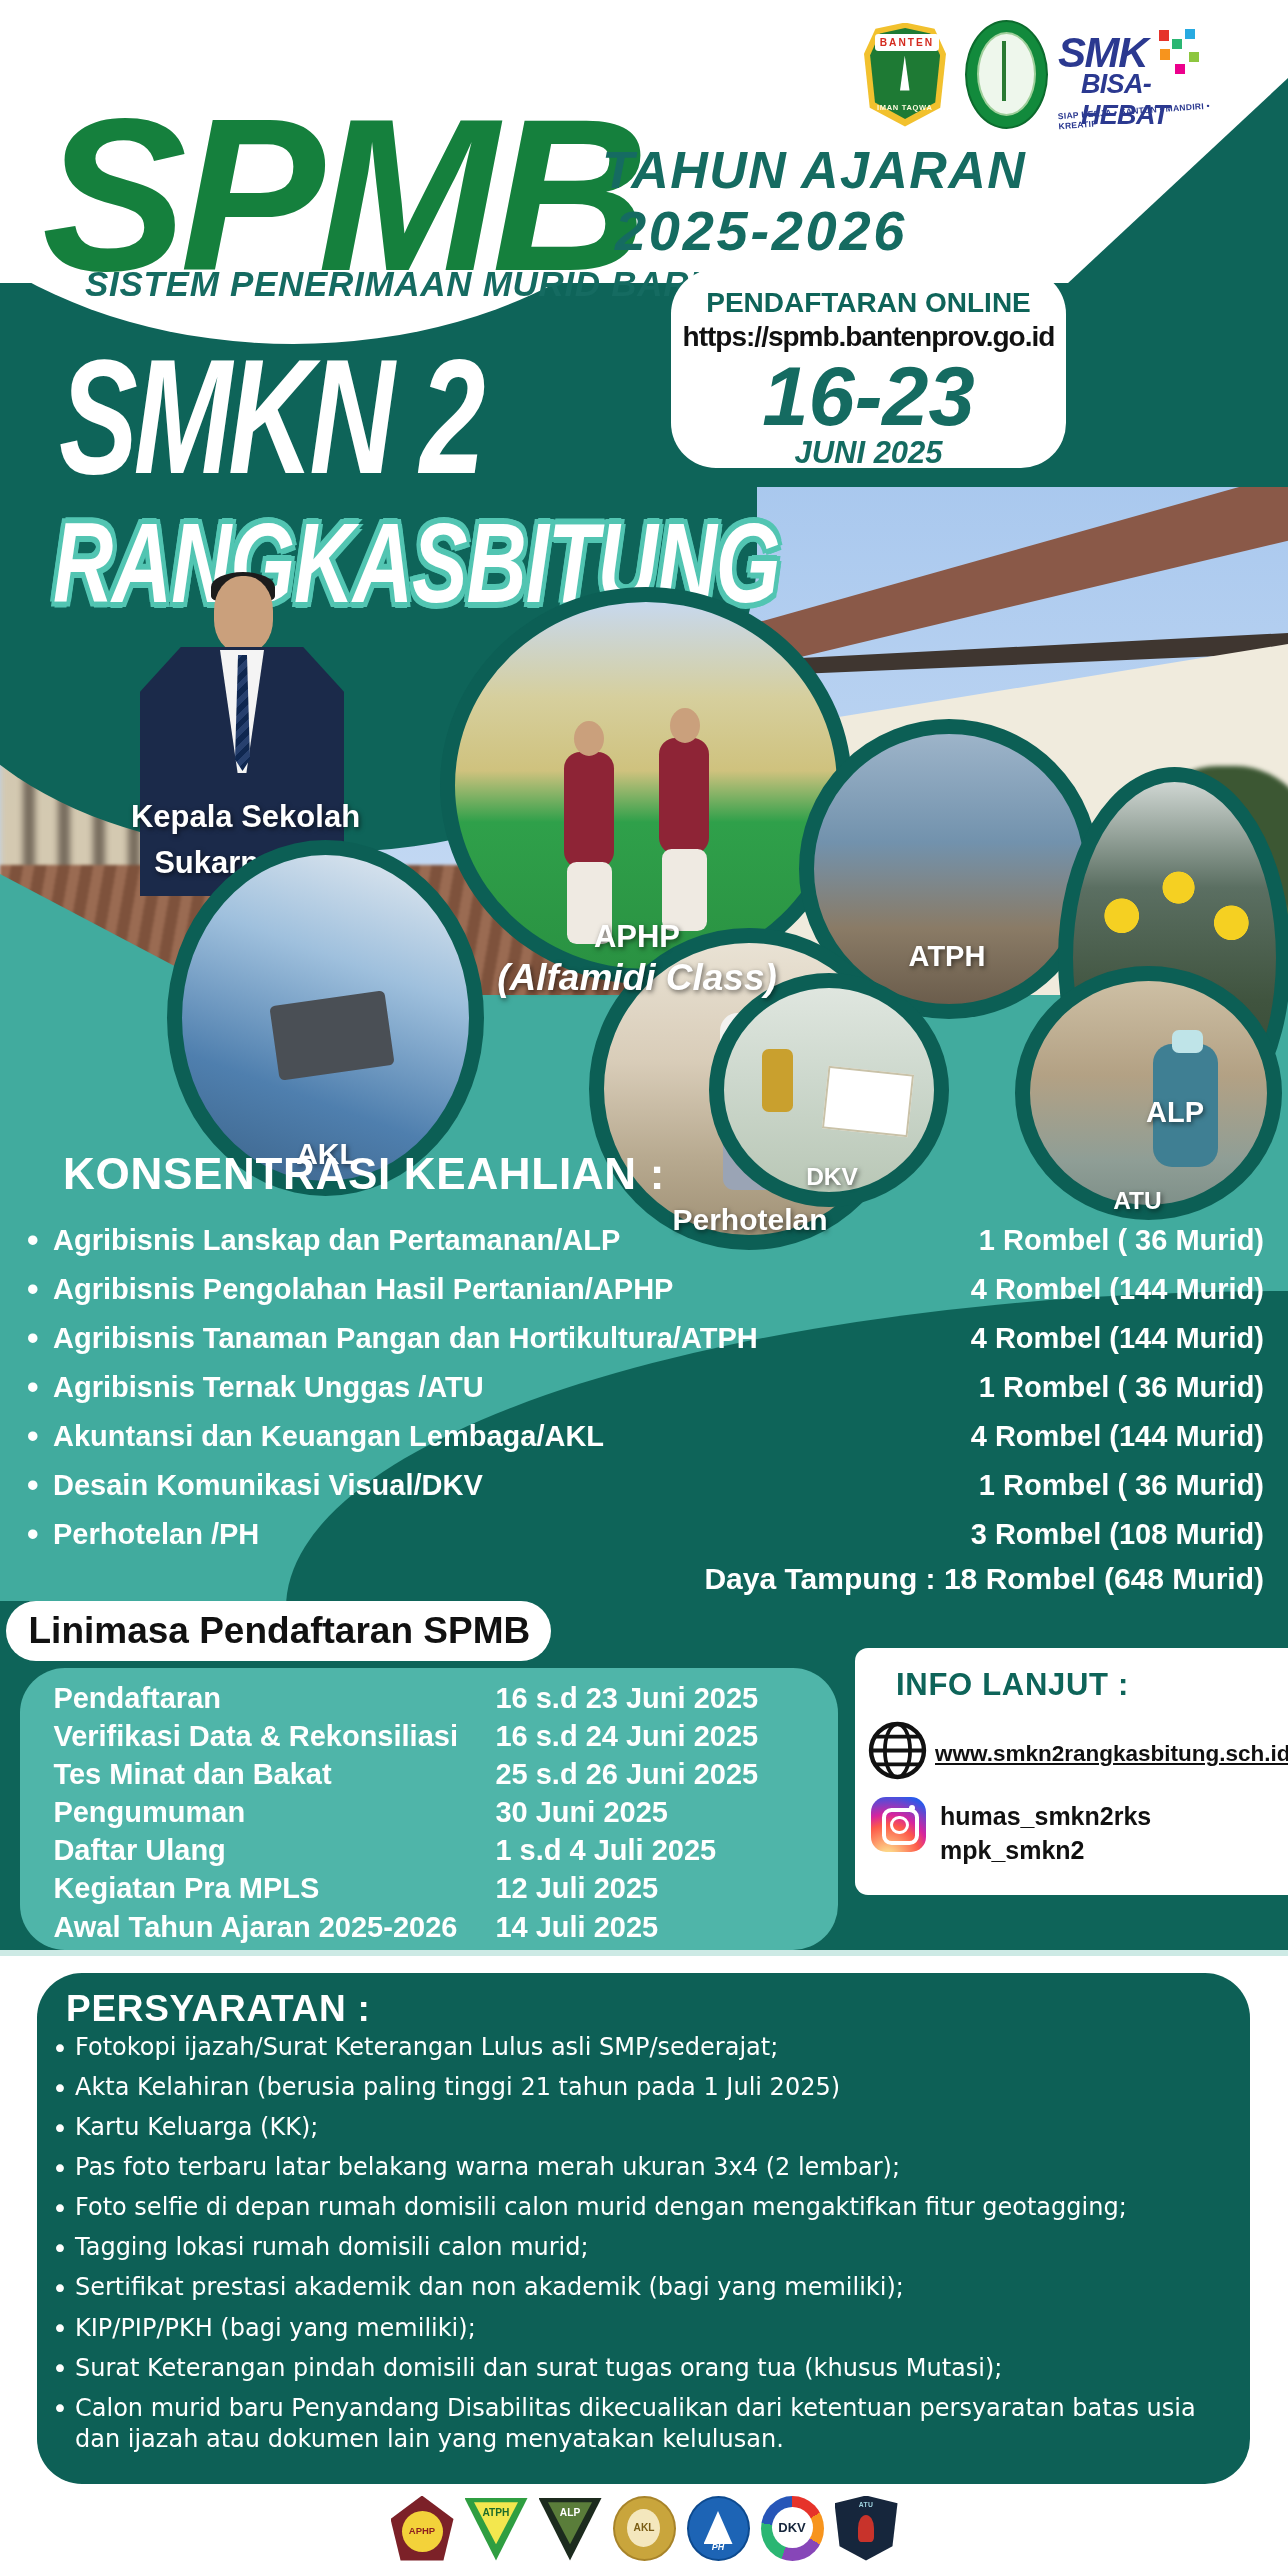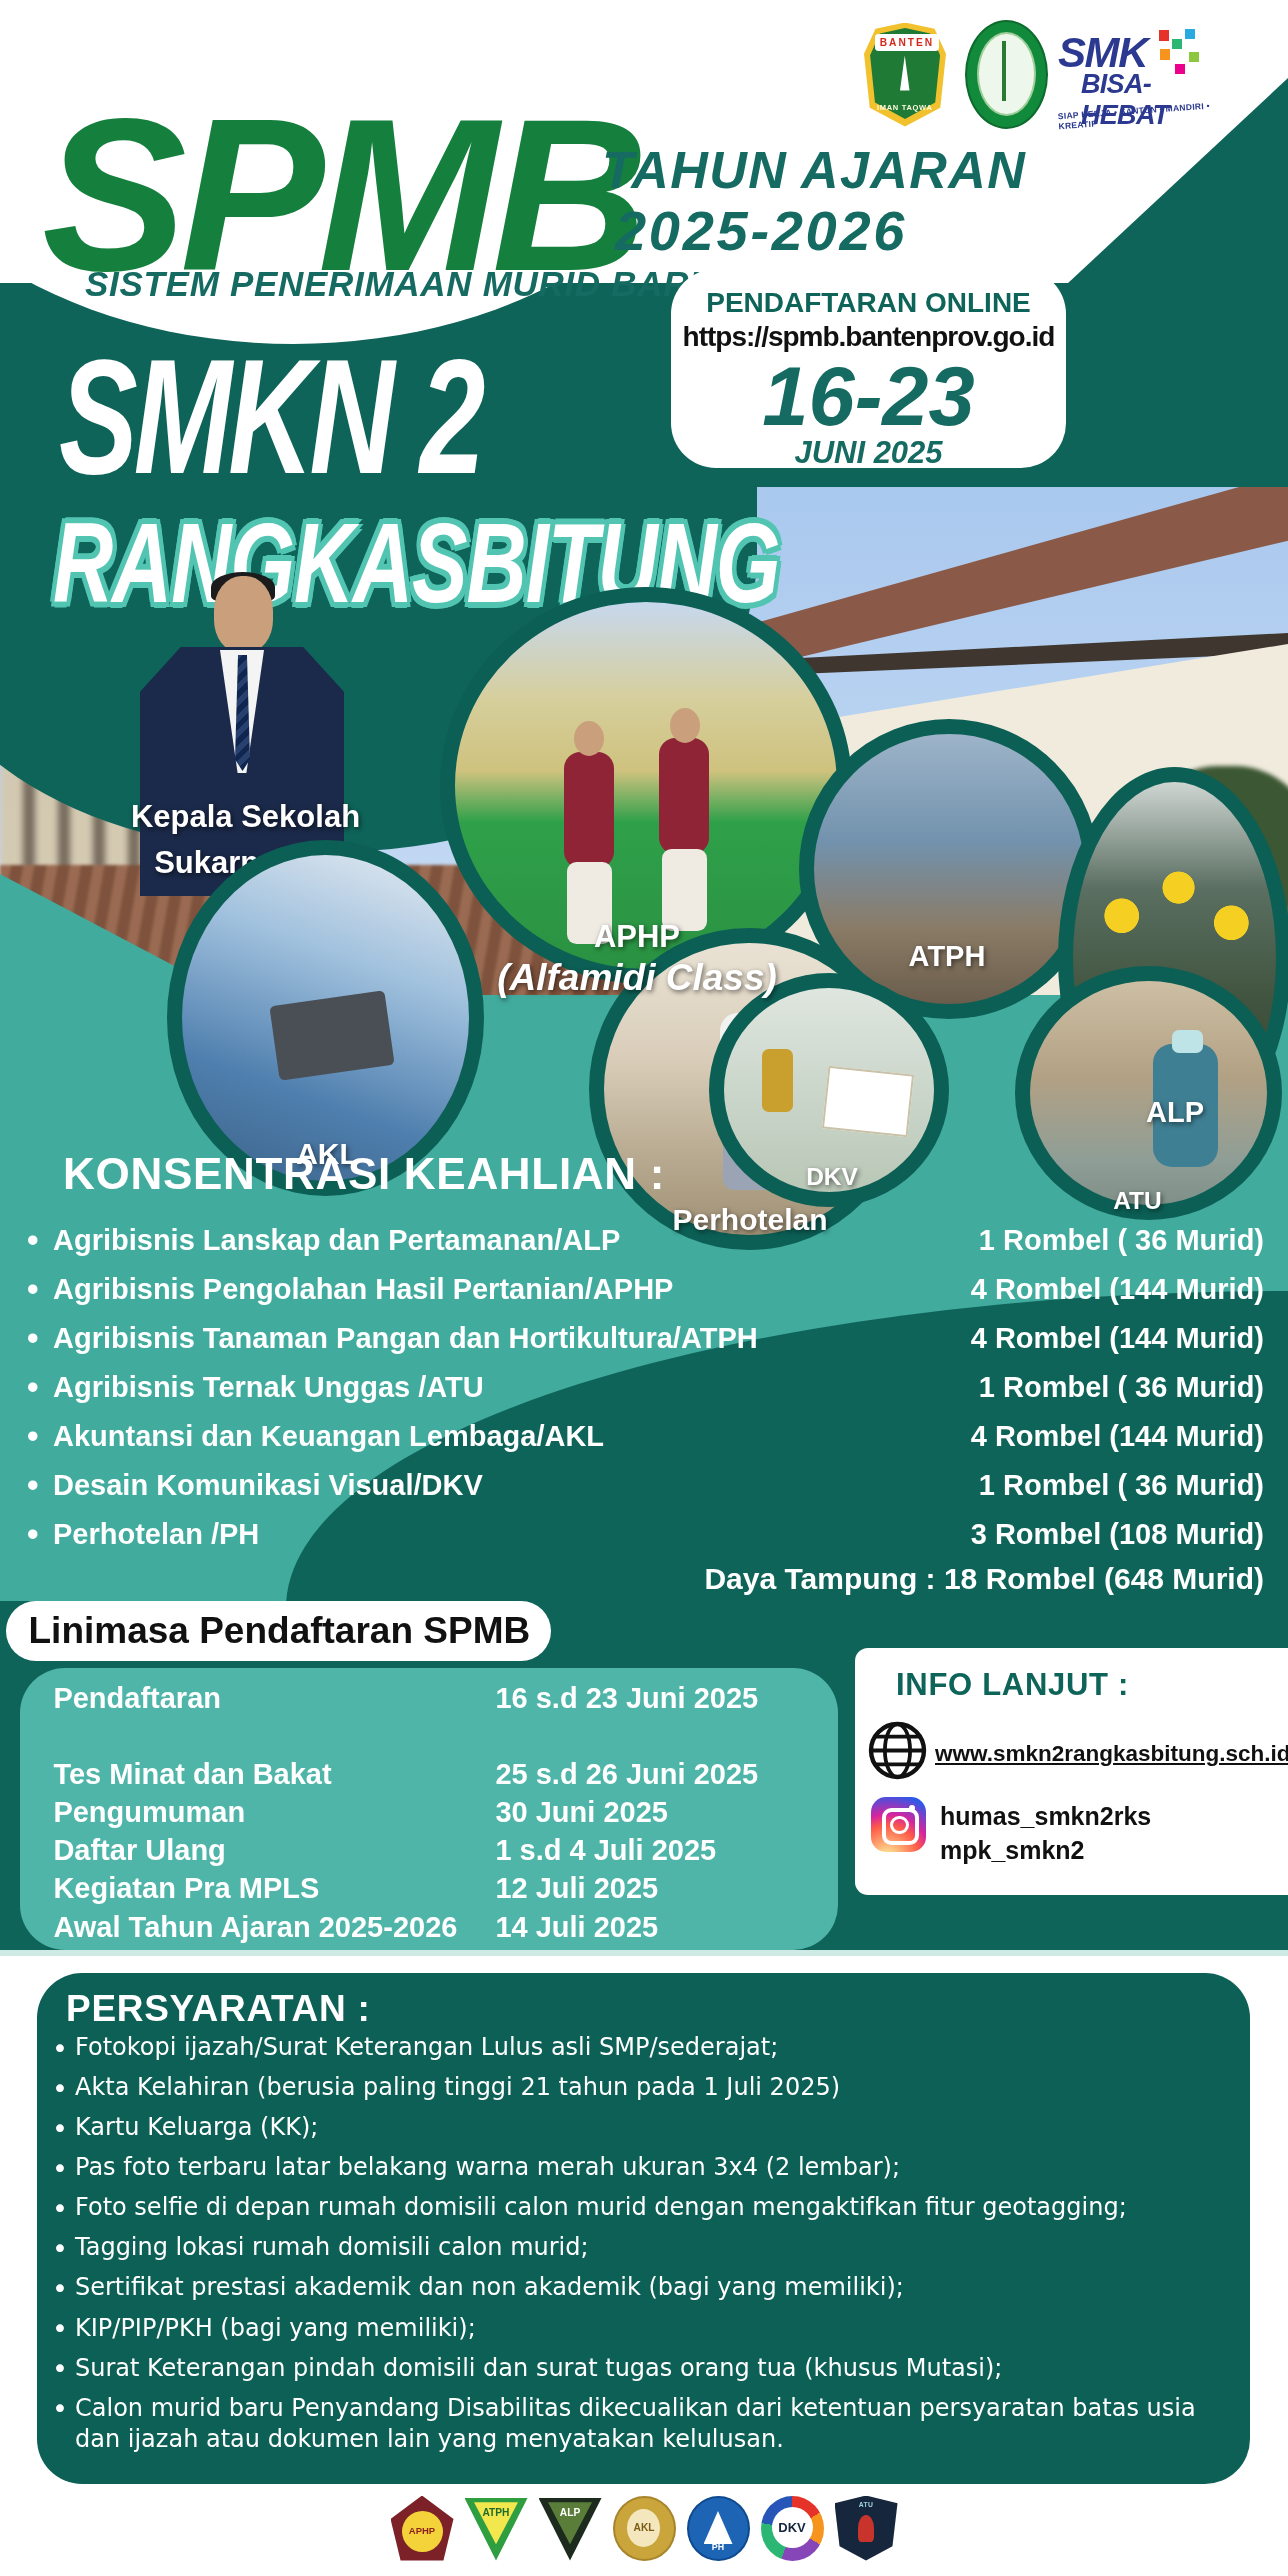--- a/index.html
+++ b/index.html
@@ -196,21 +196,21 @@
   .bd-atph .core{position:absolute;left:9.5px;top:6.8px;width:44px;height:42px;background:#f3e74e;
     clip-path:polygon(0 0,100% 0,50% 100%);}
   .bd-atph .bd-txt{top:11px;font-size:10.2px;color:#1c6b2a;}
   .bd-alp{background:#1c2b1e;clip-path:polygon(0 4%,100% 4%,50% 100%);}
   .bd-alp .core{position:absolute;left:9.5px;top:6.8px;width:44px;height:42px;background:#5a7d3a;
     clip-path:polygon(0 0,100% 0,50% 100%);}
   .bd-alp .bd-txt{top:11px;font-size:10.2px;color:#ffffff;}
   .bd-akl{background:#c9a53c;border-radius:50%;border:2.7px solid #a8842a;box-sizing:border-box;}
   .bd-akl .core{position:absolute;left:12.3px;top:11px;width:33px;height:38px;background:#f4e7bd;border-radius:50%;}
   .bd-akl .bd-txt{top:24.5px;font-size:10.2px;color:#7a5c14;}
-  .bd-ph{background:#1d64b5;border-radius:50%;border:2.7px solid #0d4a8f;box-sizing:border-box;}
+  .bd-ph{background:#1d64b5;border-radius:50%;border:2.7px solid #0d4a8f;box-sizing:border-box;font-style:italic;}
   .bd-ph .core{position:absolute;left:15px;top:13.6px;width:29px;height:33px;background:#ffffff;
     clip-path:polygon(50% 0,100% 100%,0 100%);}
   .bd-ph .bd-txt{top:44px;font-size:8.9px;color:#ffffff;}
   .bd-dkv{background:conic-gradient(#e6332a 0 60deg,#f7941d 60deg 120deg,#8746b8 120deg 200deg,
     #2bb673 200deg 280deg,#2756b8 280deg 360deg);border-radius:50%;}
   .bd-dkv .core{position:absolute;left:11px;top:11px;width:41px;height:41px;background:#ffffff;border-radius:50%;}
   .bd-dkv .bd-txt{top:24.5px;font-size:13px;color:#16263c;font-weight:900;}
   .bd-atu{background:#16263c;clip-path:polygon(50% 0,100% 12%,92% 78%,50% 100%,8% 78%,0 12%);}
   .bd-atu .core{position:absolute;left:23px;top:19px;width:16.4px;height:27px;background:#c8332b;
     border-radius:50% 50% 20% 20%;}
@@ -364,20 +364,24 @@
     <span class="qt">3 Rombel (108 Murid)</span>
   </div>
   <div class="abs prog-total">Daya Tampung :  18 Rombel (648 Murid)</div>
 
   <div class="abs tl-pill">Linimasa Pendaftaran SPMB</div>
   <div class="abs tl-panel">
     <div class="tl-row" style="top:13.6px;">
       <span class="lab">Pendaftaran</span>
       <span class="val">16 s.d 23 Juni 2025</span>
     </div>
+    <div class="tl-row" style="top:52px;">
+      <span class="lab">Verifikasi Data &amp; Rekonsiliasi</span>
+      <span class="val">16 s.d 24 Juni 2025</span>
+    </div>
     <div class="tl-row" style="top:90px;">
       <span class="lab">Tes Minat dan Bakat</span>
       <span class="val">25 s.d 26 Juni 2025</span>
     </div>
     <div class="tl-row" style="top:128px;">
       <span class="lab">Pengumuman</span>
       <span class="val">30 Juni 2025</span>
     </div>
     <div class="tl-row" style="top:166px;">
       <span class="lab">Daftar Ulang</span>

